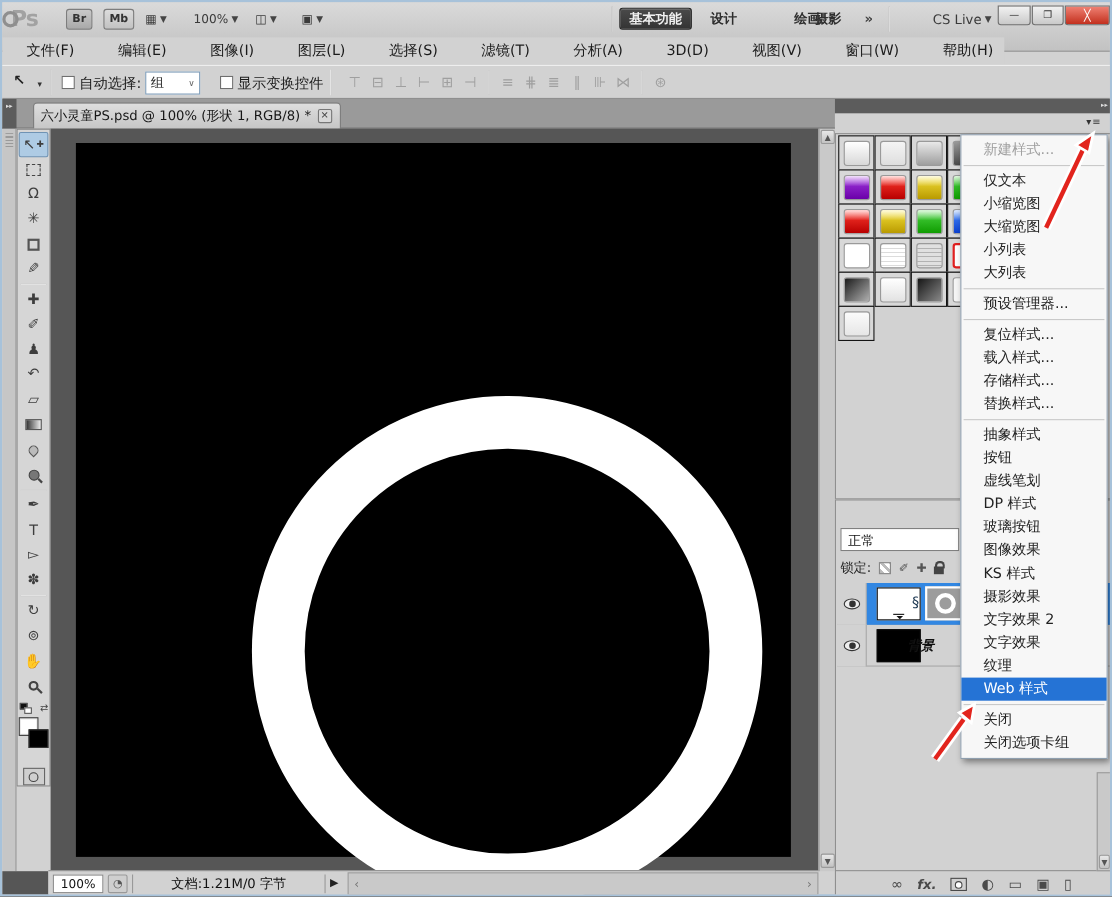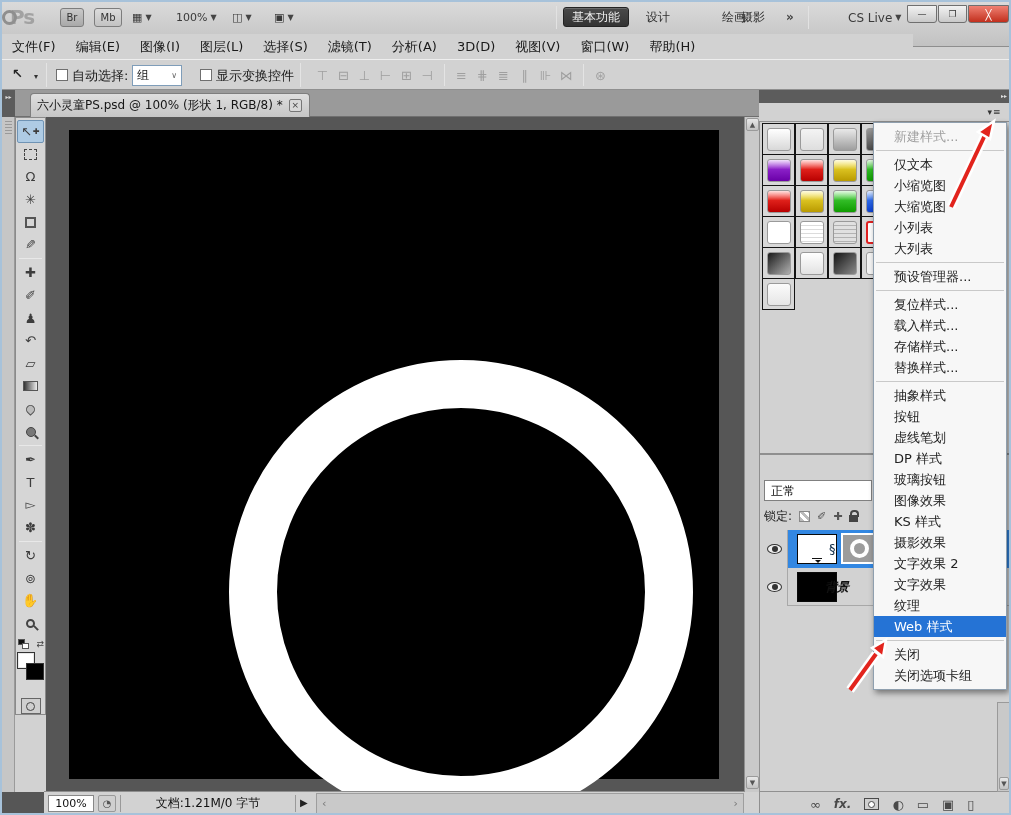--- a/index.html
+++ b/index.html
@@ -7,36 +7,36 @@
   .app{
     position:relative;width:1011px;height:815px;
     background:#d2d2d2;border:2px solid #a7c2da;
     font-family:"DejaVu Sans","Liberation Sans",sans-serif;
     overflow:hidden;color:#1c1c1c;
   }
   
   .titlebar{position:absolute;left:0;top:0;width:1007px;height:45px;
     background:linear-gradient(#dadada,#c2c2c2);border-bottom:1px solid #8e8e8e;}
   .pslogo{position:absolute;left:8px;top:3px;font-size:20px;font-weight:bold;color:#a2a2a2;letter-spacing:-1px;}
-  .tbtn{position:absolute;top:6px;height:19px;font-size:10px;font-weight:normal;color:#333;
+  .tbtn{position:absolute;top:6px;height:19px;font-size:10px;font-weight:bold;color:#333;
     background:linear-gradient(#c9c9c9,#a9a9a9);border:1px solid #7d7d7d;border-radius:3px;
     display:flex;align-items:center;justify-content:center;}
   .ticon{position:absolute;top:7px;height:17px;font-size:11px;color:#3a3a3a;display:flex;align-items:center;gap:3px;}
   .caret{font-size:8px;color:#444;}
   .tsep{position:absolute;top:4px;width:1px;height:23px;background:#9b9b9b;border-right:1px solid #e2e2e2;}
   .wsbtn{position:absolute;top:5px;height:20px;padding:0 8px;font-size:12px;color:#2e2e2e;
-    display:flex;align-items:center;border-radius:3px;}
+    display:flex;align-items:center;border-radius:3px;font-weight:bold;}
   .wsbtn.on{background:linear-gradient(#4a4a4a,#343434);color:#f0f0f0;border:1px solid #242424;box-shadow:inset 0 1px 0 #6a6a6a;}
   .cslive-circle{position:absolute;top:8px;width:15px;height:15px;border:3px solid #8f8f8f;border-radius:50%;}
   .winbtn{position:absolute;top:3px;height:18px;border:1px solid #6f6f6f;border-radius:0 0 3px 3px;
     background:linear-gradient(#f2f2f2,#c9c9c9);display:flex;align-items:center;justify-content:center;
     font-size:9px;color:#333;}
   .winbtn.close{background:linear-gradient(#ef8173,#c22f1d);color:#fff;font-size:10px;font-weight:bold;}
   
-  .menubar{position:absolute;left:0;top:32px;width:911px;height:25px;background:#d2d2d2;display:flex;align-items:center;padding-left:0;}
+  .menubar{position:absolute;left:0;top:32px;width:911px;height:25px;background:#d2d2d2;display:flex;align-items:center;padding-left:12px;justify-content:space-between;}
   .mi{font-size:13px;color:#1a1a1a;padding:0 10px;line-height:25px;}
   
   .optionsbar{position:absolute;left:0;top:57px;width:1007px;height:31px;background:#d2d2d2;
     border-top:1px solid #eee;border-bottom:1px solid #8f8f8f;}
   .optool{position:absolute;left:10px;top:6px;font-size:13px;color:#222;font-weight:bold;}
   .opcaret{position:absolute;left:32px;top:12px;font-size:8px;color:#333;}
   .opsep{position:absolute;top:3px;width:1px;height:24px;background:#a8a8a8;border-right:1px solid #e4e4e4;}
   .chk{position:absolute;top:9px;width:12px;height:12px;background:#fff;border:1px solid #6f6f6f;}
   .oplabel{position:absolute;top:7px;font-size:13px;color:#1a1a1a;}
   .opdrop{position:absolute;top:5px;width:50px;height:21px;background:#fff;border:1px solid #7f9db9;

